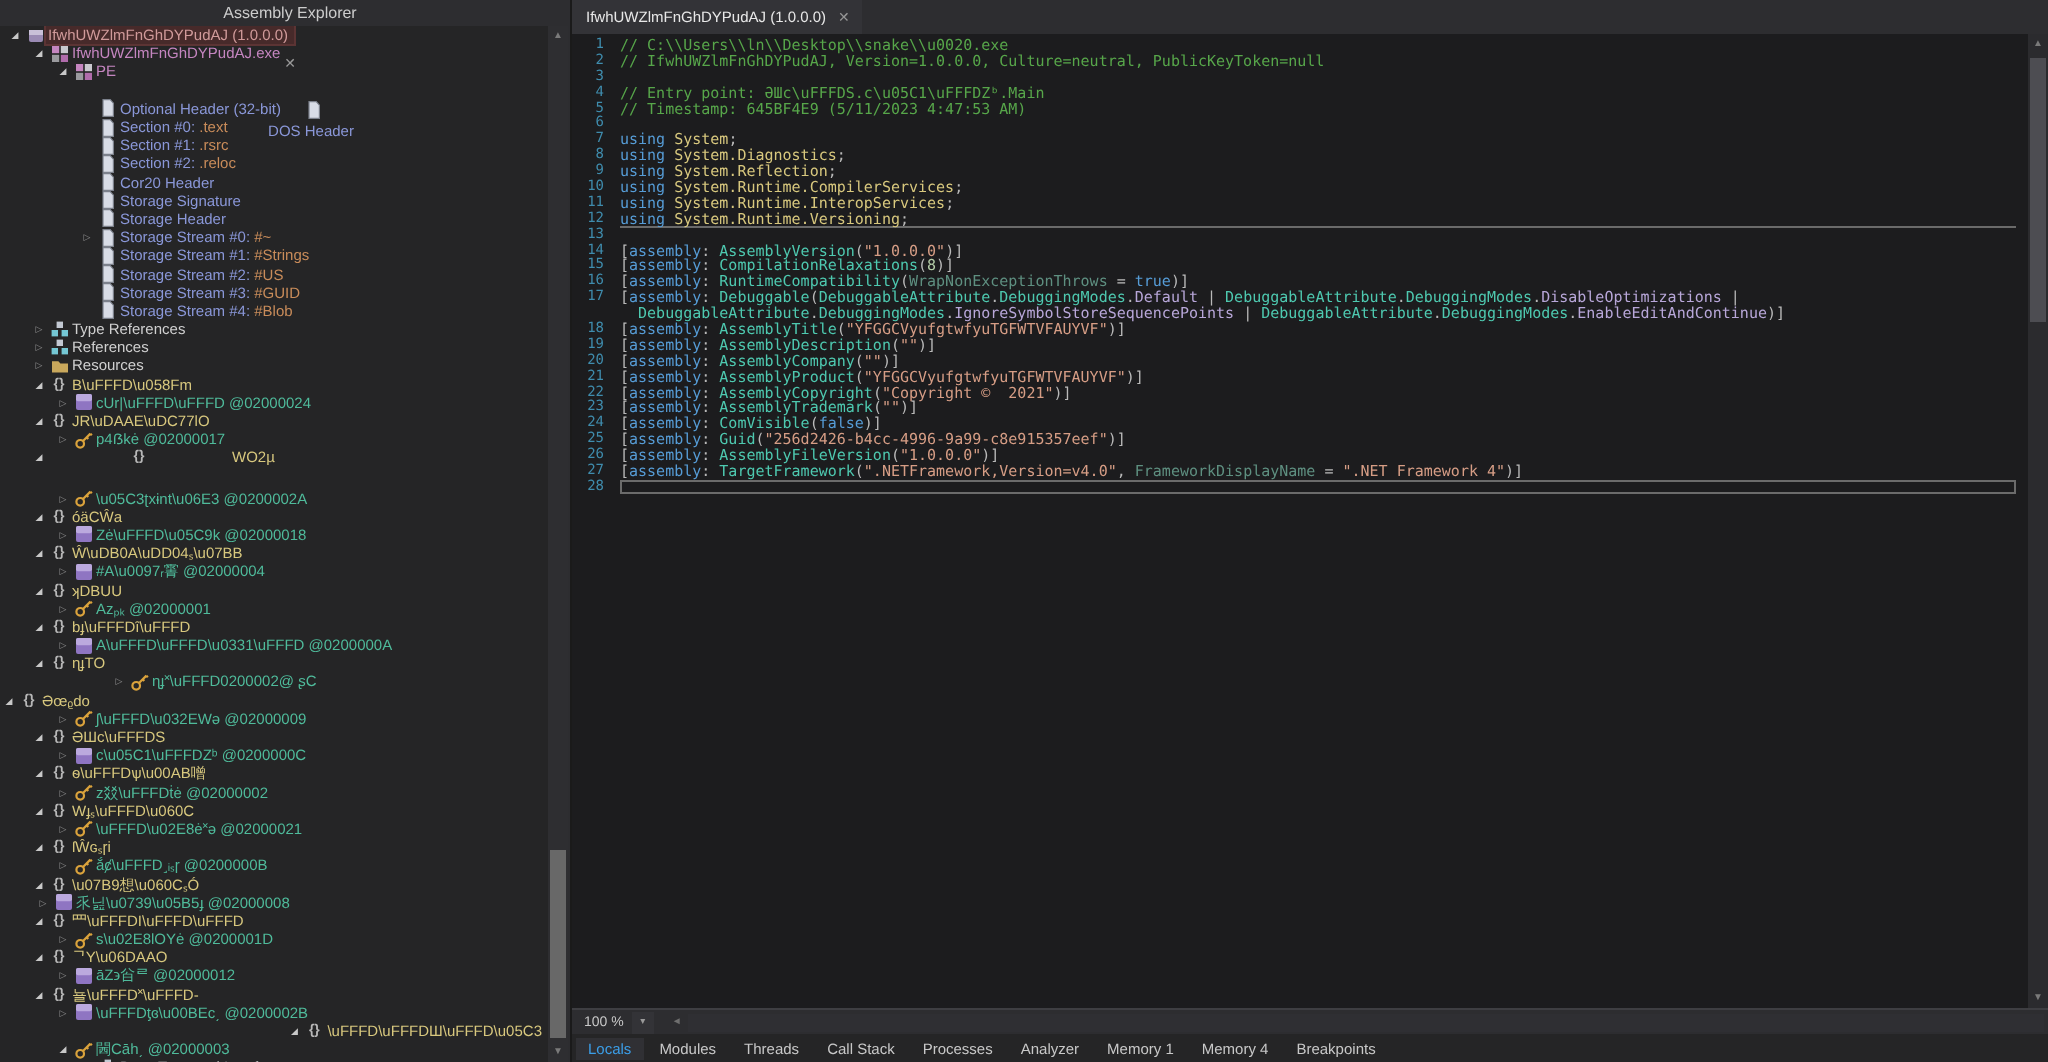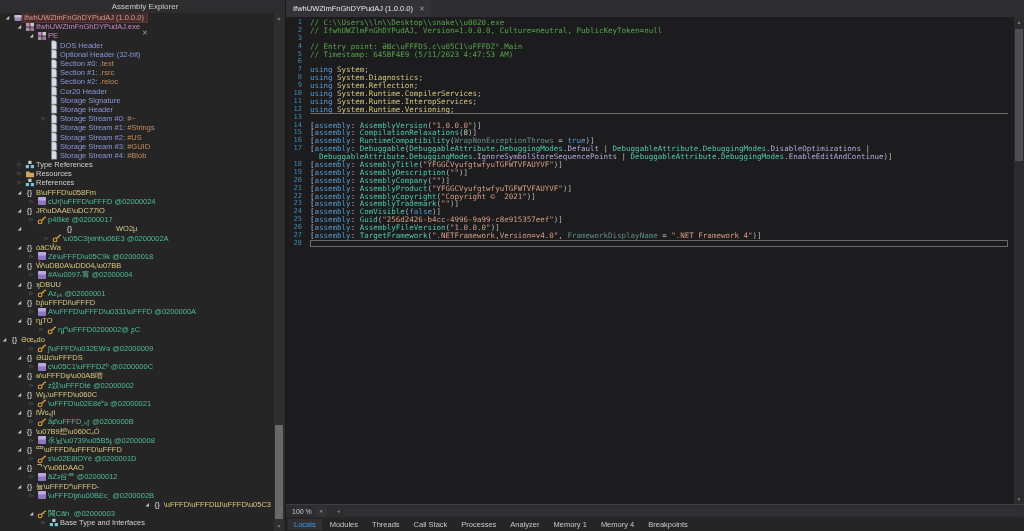--- a/index.html
+++ b/index.html
@@ -94,21 +94,21 @@
         <span class="ticon">
           <svg width="10" height="10">
             <rect x="1" y="1" width="3.6" height="3.6" fill="#c586c0"></rect>
             <rect x="5.4" y="1" width="3.6" height="3.6" fill="#c9c9ce"></rect>
             <rect x="1" y="5.4" width="3.6" height="3.6" fill="#9a9a9e"></rect>
             <rect x="5.4" y="5.4" width="3.6" height="3.6" fill="#b06cab"></rect>
           </svg>
         </span>
         <span class="lbl"><span class="mod">PE</span></span>
       </div>
-      <div class="trow" style="padding-left: 39px;">
+      <div class="trow" style="padding-left: 39px; flex-direction: column;">
         <span class="exp"></span>
         <span class="ticon">
           <svg width="10" height="10">
             <path d="M2.5 0.8 h3.6 l1.6 1.8 v6.6 h-5.2 z" fill="#d8dce6" stroke="#7c818c" stroke-width="0.6"></path>
           </svg>
         </span>
         <span class="lbl"><span class="hdr">DOS Header</span></span>
       </div>
       <div class="trow" style="padding-left: 39px;">
         <span class="exp"></span>
@@ -226,37 +226,37 @@
             <rect x="0.8" y="5" width="3.2" height="3.2" fill="#74c7d4"></rect>
             <rect x="5.8" y="5" width="3.2" height="3.2" fill="#74c7d4"></rect>
           </svg>
         </span>
         <span class="lbl"><span class="plain">Type References</span></span>
       </div>
       <div class="trow" style="padding-left: 15px;">
         <span class="exp">▷</span>
         <span class="ticon">
           <svg width="10" height="10">
-            <path d="M1 2.6 h3.2 l1 1.1 h3.8 v4.5 h-8 z" fill="#c9a85c"></path>
-          </svg>
-        </span>
-        <span class="lbl"><span class="plain">Resources</span></span>
-      </div>
-      <div class="trow" style="padding-left: 15px;">
-        <span class="exp">▷</span>
-        <span class="ticon">
-          <svg width="10" height="10">
             <rect x="3.3" y="0.8" width="3.2" height="3.2" fill="#c2c8d2"></rect>
             <rect x="0.8" y="5" width="3.2" height="3.2" fill="#74c7d4"></rect>
             <rect x="5.8" y="5" width="3.2" height="3.2" fill="#74c7d4"></rect>
           </svg>
         </span>
         <span class="lbl"><span class="plain">References</span></span>
       </div>
       <div class="trow" style="padding-left: 15px;">
+        <span class="exp">▷</span>
+        <span class="ticon">
+          <svg width="10" height="10">
+            <path d="M1 2.6 h3.2 l1 1.1 h3.8 v4.5 h-8 z" fill="#c9a85c"></path>
+          </svg>
+        </span>
+        <span class="lbl"><span class="plain">Resources</span></span>
+      </div>
+      <div class="trow" style="padding-left: 15px;">
         <span class="exp open">◢</span>
         <span class="ticon">
           <span class="braces-glyph">{}</span>
         </span>
         <span class="lbl"><span class="ns">B\uFFFD\u058Fm</span></span>
       </div>
       <div class="trow" style="padding-left: 27px;">
         <span class="exp">▷</span>
         <span class="ticon">
           <svg width="10" height="10">
@@ -283,21 +283,21 @@
         </span>
         <span class="lbl"><span class="type">p4ẞkė @02000017</span></span>
       </div>
       <div class="trow" style="padding-left: 15px; gap: 40px;">
         <span class="exp open">◢</span>
         <span class="ticon">
           <span class="braces-glyph">{}</span>
         </span>
         <span class="lbl"><span class="ns">WO2µ</span></span>
       </div>
-      <div class="trow" style="padding-left: 42px;">
+      <div class="trow" style="padding-left: 27px; margin-top: 11px;">
         <span class="exp">▷</span>
         <span class="ticon">
           <svg width="10" height="10">
             <circle cx="3.1" cy="6.9" r="1.9" fill="none" stroke="#dba33c" stroke-width="1.1"></circle>
             <path d="M4.5 5.5 L8.2 1.8 M8.2 1.8 l0.7 0.9 M6.4 3.6 l0.7 0.9" stroke="#dba33c" stroke-width="1.1" fill="none"></path>
           </svg>
         </span>
         <span class="lbl"><span class="type">\u05C3ʈxɨnt\u06E3 @0200002A</span></span>
       </div>
       <div class="trow" style="padding-left: 15px;">
@@ -368,21 +368,21 @@
         </span>
         <span class="lbl"><span class="type">A\uFFFD\uFFFD\u0331\uFFFD @0200000A</span></span>
       </div>
       <div class="trow" style="padding-left: 15px;">
         <span class="exp open">◢</span>
         <span class="ticon">
           <span class="braces-glyph">{}</span>
         </span>
         <span class="lbl"><span class="ns">ɳɟTO</span></span>
       </div>
-      <div class="trow" style="padding-left: 37px;">
+      <div class="trow" style="padding-left: 27px; margin-left: 28px;">
         <span class="exp">▷</span>
         <span class="ticon">
           <svg width="10" height="10">
             <circle cx="3.1" cy="6.9" r="1.9" fill="none" stroke="#dba33c" stroke-width="1.1"></circle>
             <path d="M4.5 5.5 L8.2 1.8 M8.2 1.8 l0.7 0.9 M6.4 3.6 l0.7 0.9" stroke="#dba33c" stroke-width="1.1" fill="none"></path>
           </svg>
         </span>
         <span class="lbl"><span class="type">ɳɟ˟\uFFFD0200002@ ʂC</span></span>
       </div>
       <div class="trow" style="">
@@ -470,21 +470,21 @@
         </span>
         <span class="lbl"><span class="type">ắȼ\uFFFD˼ᵢₛɼ @0200000B</span></span>
       </div>
       <div class="trow" style="padding-left: 15px;">
         <span class="exp open">◢</span>
         <span class="ticon">
           <span class="braces-glyph">{}</span>
         </span>
         <span class="lbl"><span class="ns">\u07B9想\u060CₛÓ</span></span>
       </div>
-      <div class="trow" style="padding-left: 27px;">
+      <div class="trow" style="padding-left: 17px;">
         <span class="exp">▷</span>
         <span class="ticon">
           <svg width="10" height="10">
             <rect x="1" y="1" width="8" height="8" rx="1" fill="#8f75c2"></rect>
             <rect x="1" y="1" width="8" height="3.6" rx="1" fill="#bba9de"></rect>
           </svg>
         </span>
         <span class="lbl"><span class="type">乑닖\u0739\u05B5ɟ @02000008</span></span>
       </div>
       <div class="trow" style="padding-left: 15px;">

